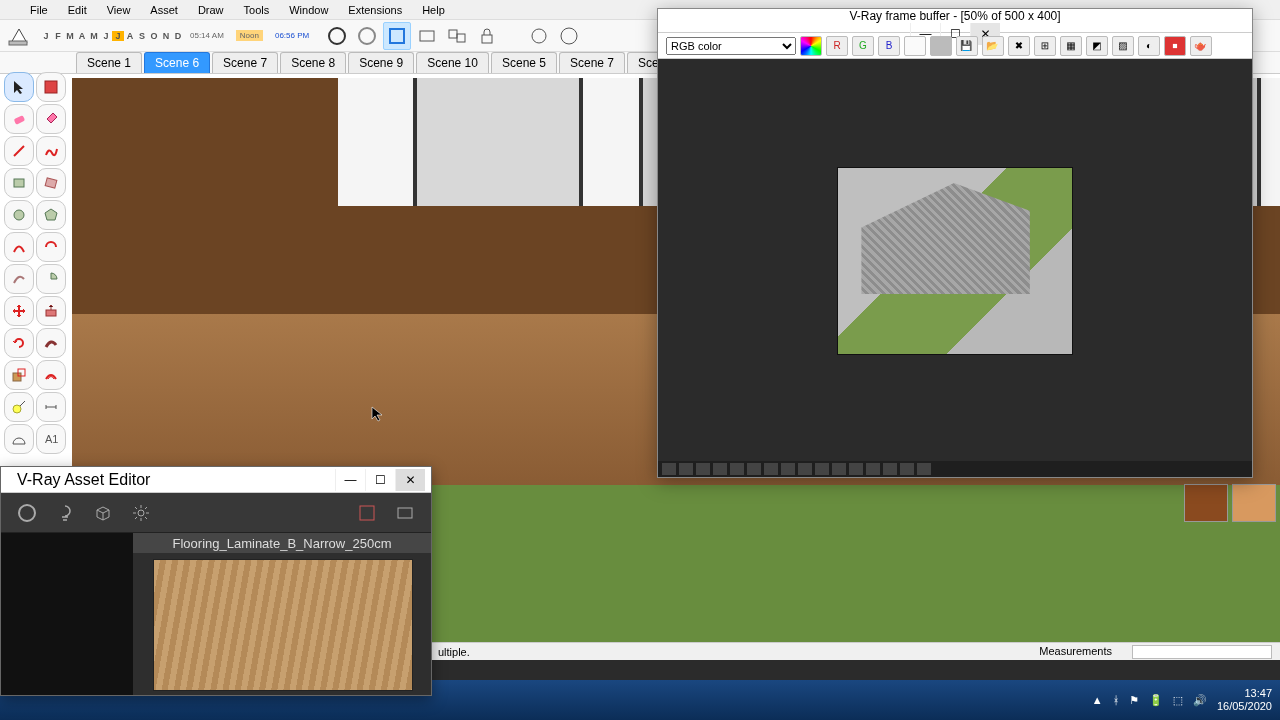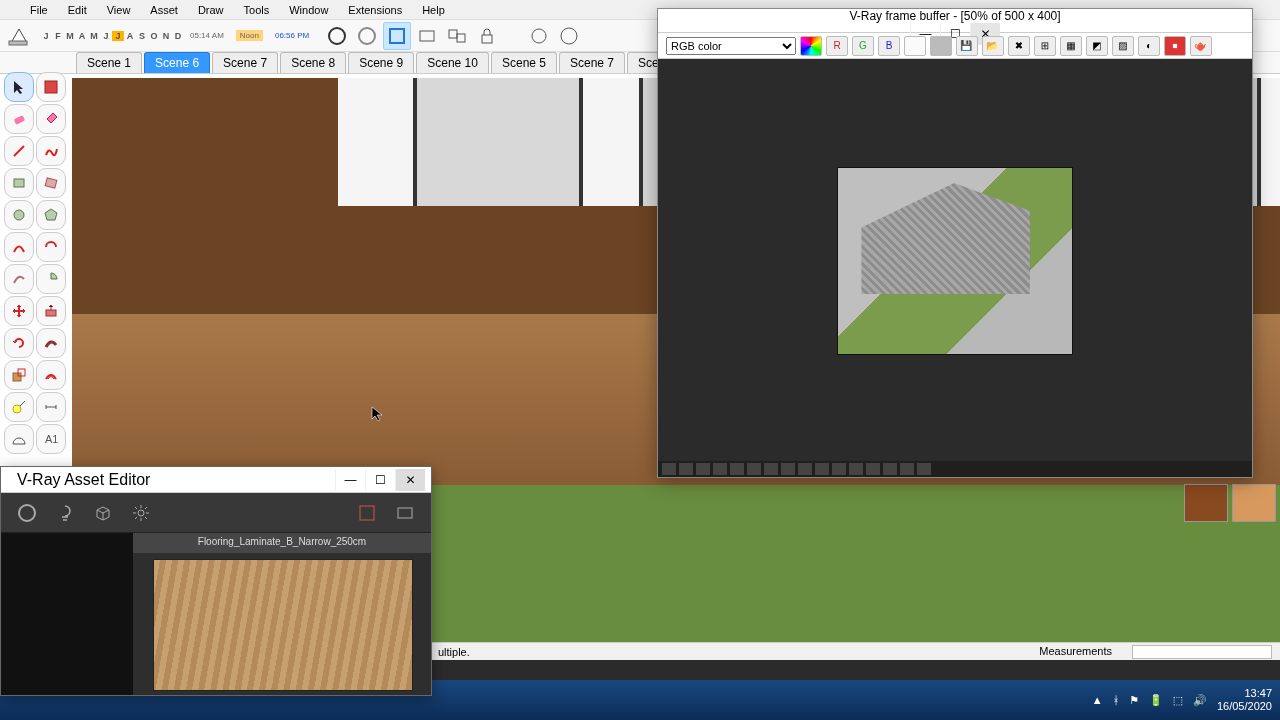--- a/index.html
+++ b/index.html
@@ -72,21 +72,21 @@
 .vfb-bottom { position:absolute; left:0; right:0; bottom:0; height:16px; background:#1f1f1f; display:flex; gap:3px; padding:0 4px; align-items:center; }
 .vfb-bottom .s { width:14px; height:12px; background:#444; }
 
 
 .ae { position: absolute; left: 0; top: 466px; width: 432px; height: 230px; background: #2e2e2e; border: 1px solid #666; box-shadow: 0 4px 14px rgba(0,0,0,.4); z-index: 50; }
 .ae-title { height: 26px; background:#fff; display:flex; align-items:center; padding:0 6px; border-bottom:1px solid #ccc; }
 .ae-title .ttxt { flex:1; font-size:16px; padding-left:10px; }
 .ae-tool { height: 40px; background:#383838; display:flex; align-items:center; gap:10px; padding:0 12px; border-bottom:1px solid #222; }
 .ae-tool .ico { width:28px; height:28px; display:flex; align-items:center; justify-content:center; color:#bbb; }
 .ae-tool .gap { flex:1; }
-.ae-mat-label { height: 20px; background:#464646; color:#ddd; font-size:10px; text-align:center; padding-top:3px; }
+.ae-mat-label { height: 20px; background:#464646; color:#ddd; font-size:13px; text-align:center; padding-top:3px; }
 .ae-preview { position:absolute; left:152px; top:92px; right:18px; bottom:4px; background: repeating-linear-gradient(100deg,#c7a06f 0 6px,#b48a58 6px 12px); border:1px solid #222; }
 .ae-left { position:absolute; left:0; top:66px; width:132px; bottom:0; background:#111; }
 
 
 svg { display:block; }
 </style>
 </head>
 <body>
 
 <div class="menu-bar">

